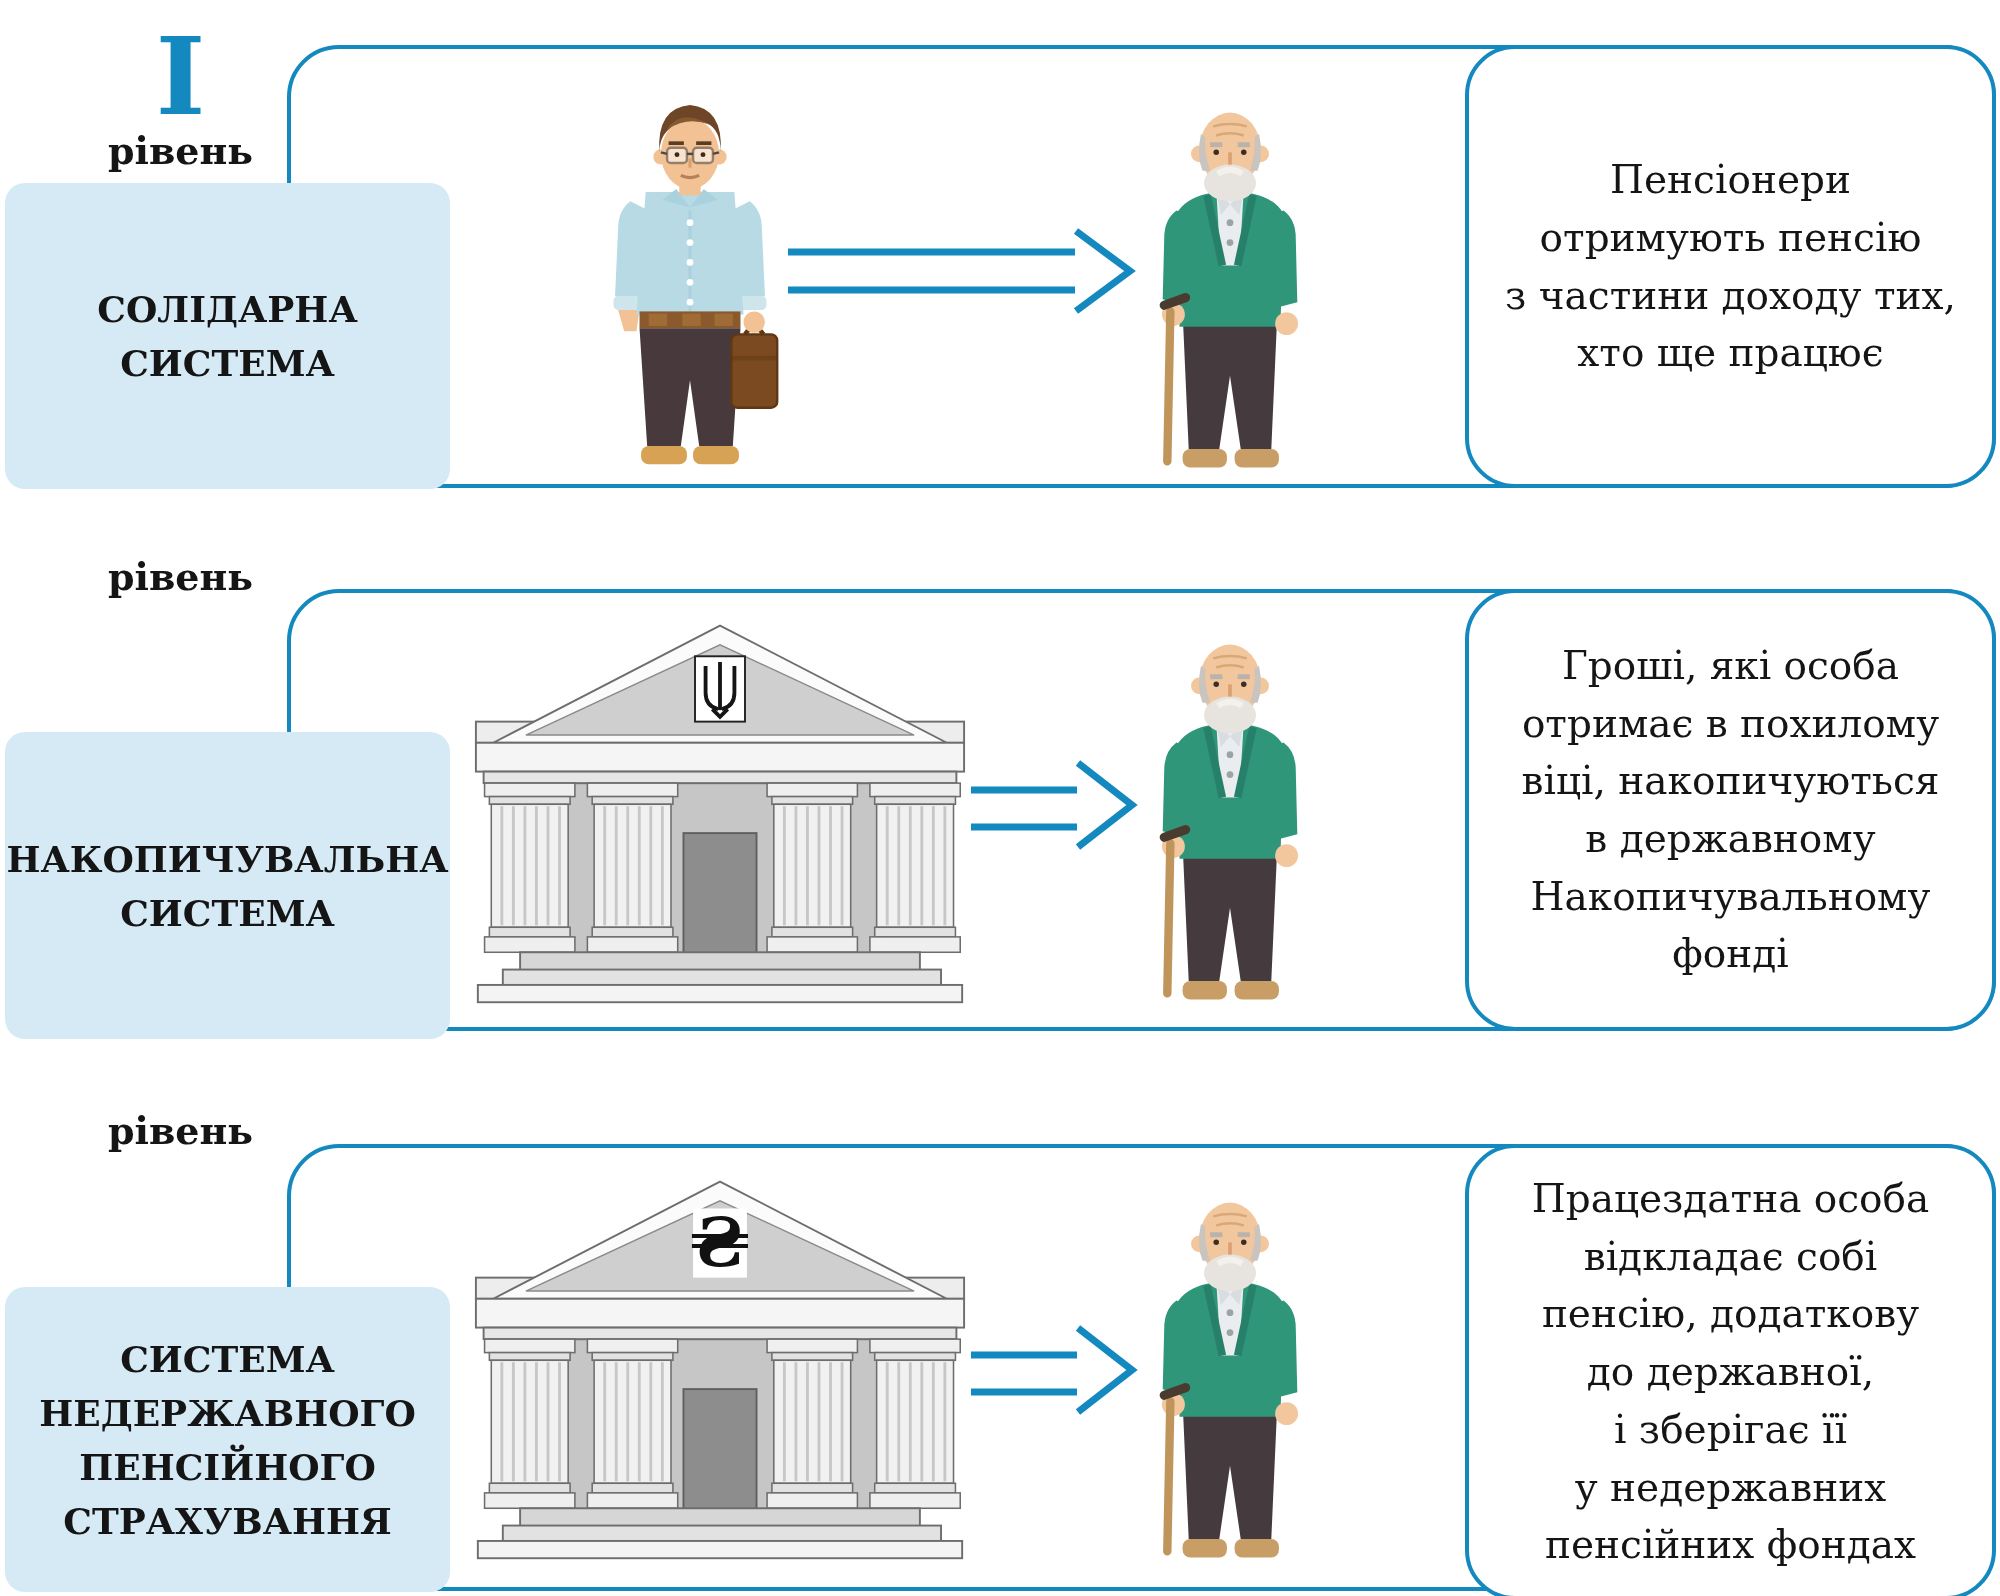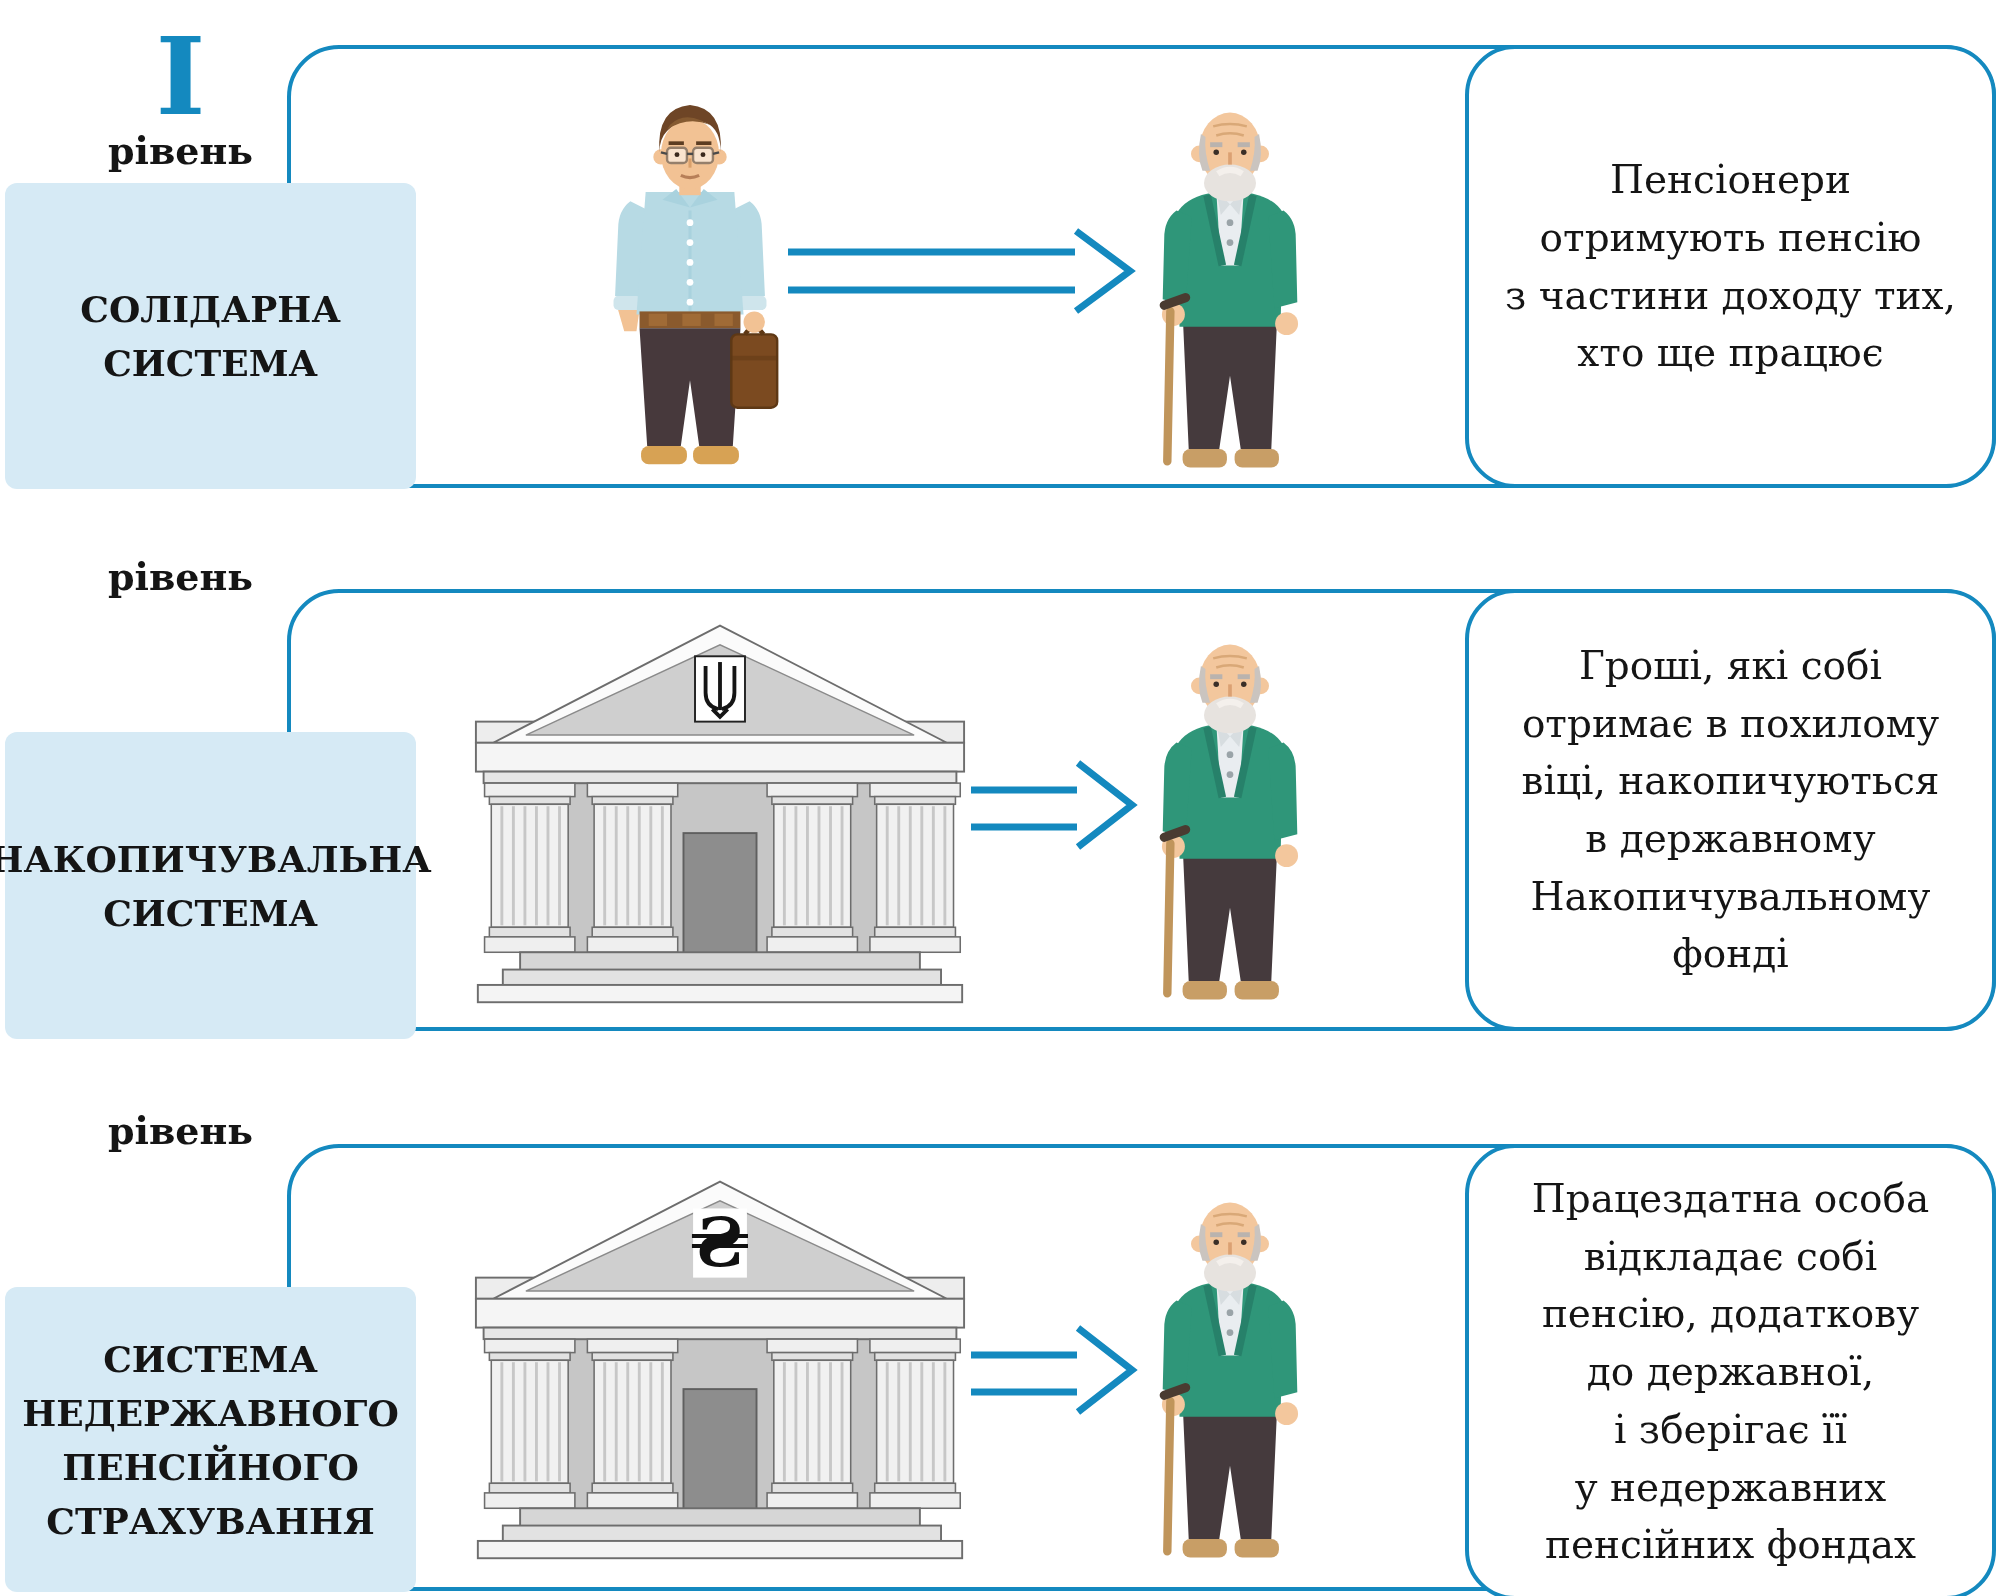--- a/index.html
+++ b/index.html
@@ -8,21 +8,21 @@
     --ink:#151515;
   }
   html,body{margin:0;padding:0;background:#ffffff;}
   .stage{position:relative;width:2000px;height:1596px;background:#ffffff;overflow:hidden;
          font-family:"DejaVu Serif",serif;}
   .frame{position:absolute;left:287px;width:1709px;border:4.5px solid var(--accent);
          border-radius:52px;box-sizing:border-box;background:transparent;}
   .f1{top:45px;height:443px}
   .f2{top:589px;height:442px}
   .f3{top:1144px;height:447px}
-  .sysbox{position:absolute;left:5px;width:411px;background:var(--boxfill);border-radius:12px;
+  .sysbox{position:absolute;left:5px;width:445px;background:var(--boxfill);border-radius:20px;
           display:flex;align-items:center;justify-content:center;text-align:center;
           font-weight:700;font-size:36px;line-height:1.5;color:var(--ink);white-space:pre-line;}
   .s1{top:183px;height:306px}
   .s2{top:732px;height:307px}
   .s3{top:1287px;height:305px}
   .descbox{position:absolute;left:1465px;width:531px;background:#ffffff;
            border:4.5px solid var(--accent);border-radius:50px;box-sizing:border-box;
            display:flex;align-items:center;justify-content:center;text-align:center;
            font-size:39px;line-height:1.48;color:var(--ink);white-space:pre-line;
            padding:10px 24px;}
@@ -190,21 +190,21 @@
   </svg>
 
   <div class="level lv1">
     <span class="num">I</span>
     <span class="word">рівень</span>
   </div>
 
   <div class="frame f2"></div>
   <div class="sysbox s2">НАКОПИЧУВАЛЬНА
 СИСТЕМА</div>
-  <div class="descbox d2">Гроші, які собі
+  <div class="descbox d2">Гроші, які особа
 отримає в похилому
 віці, накопичуються
 в державному
 Накопичувальному
 фонді</div>
 
   <svg class="abs" style="left:965px;top:757px" width="175" height="95" viewBox="0 0 175 95">
     <line x1="6" y1="33" x2="112" y2="33" stroke="#1489BF" stroke-width="7"></line>
     <line x1="6" y1="70" x2="112" y2="70" stroke="#1489BF" stroke-width="7"></line>
     <polyline points="113,6 167,48 113,90" fill="none" stroke="#1489BF" stroke-width="7"></polyline>

